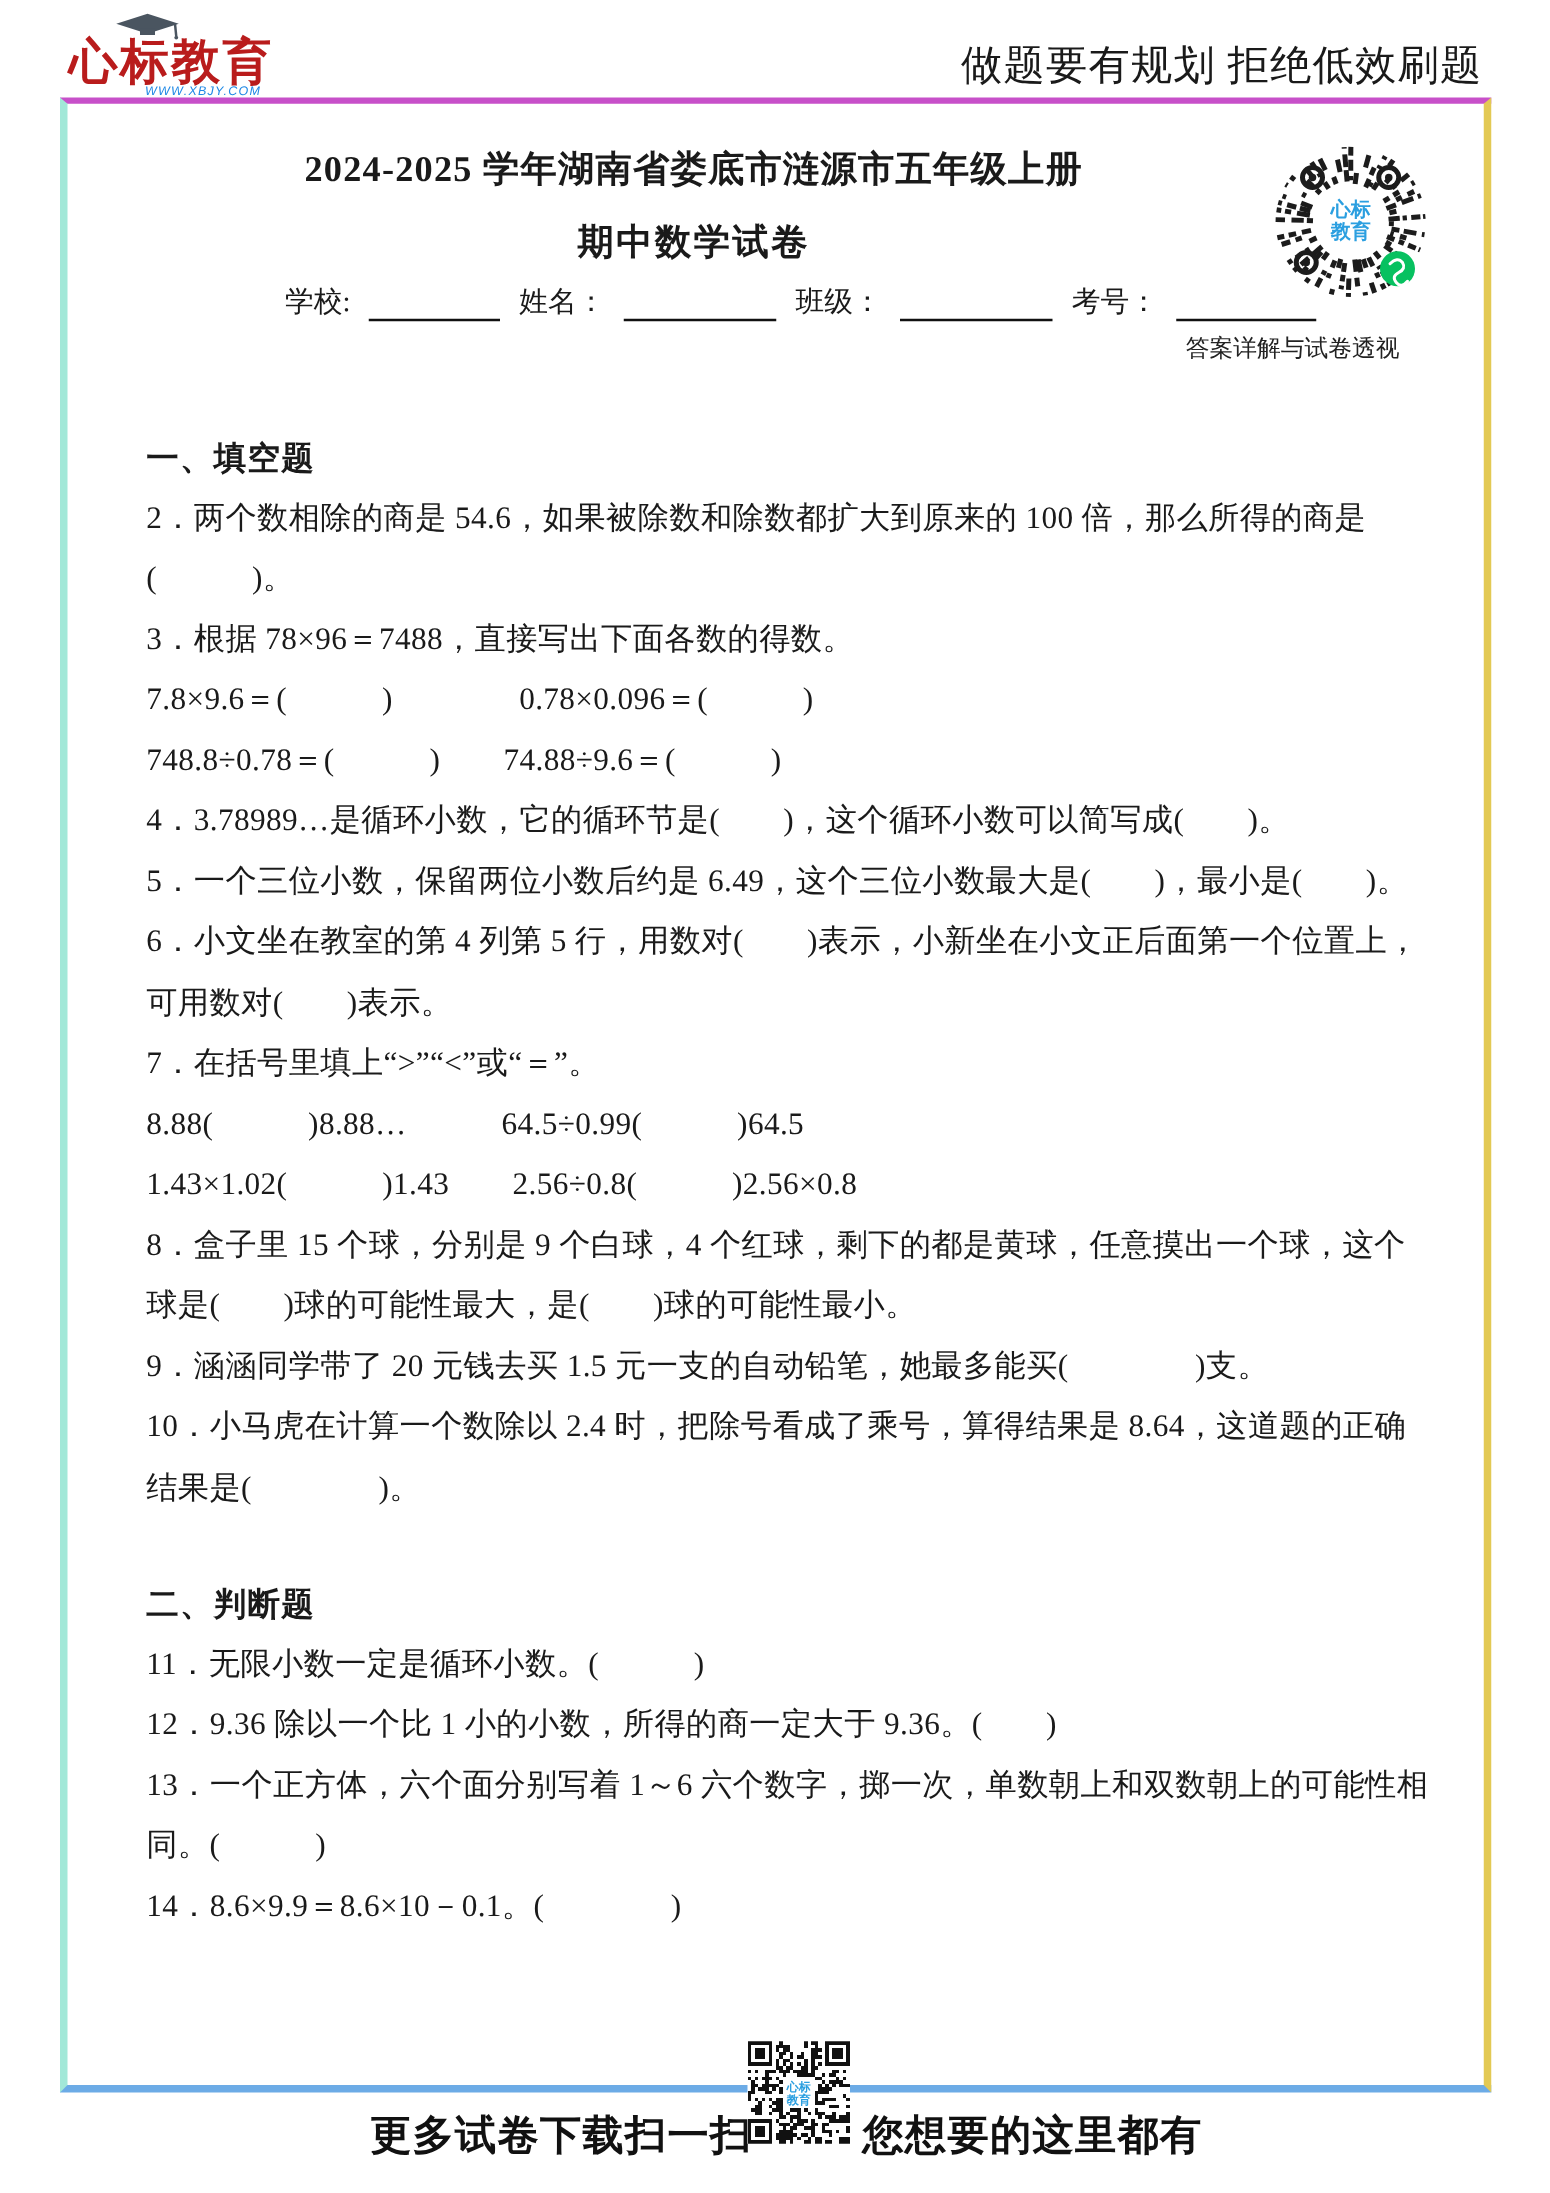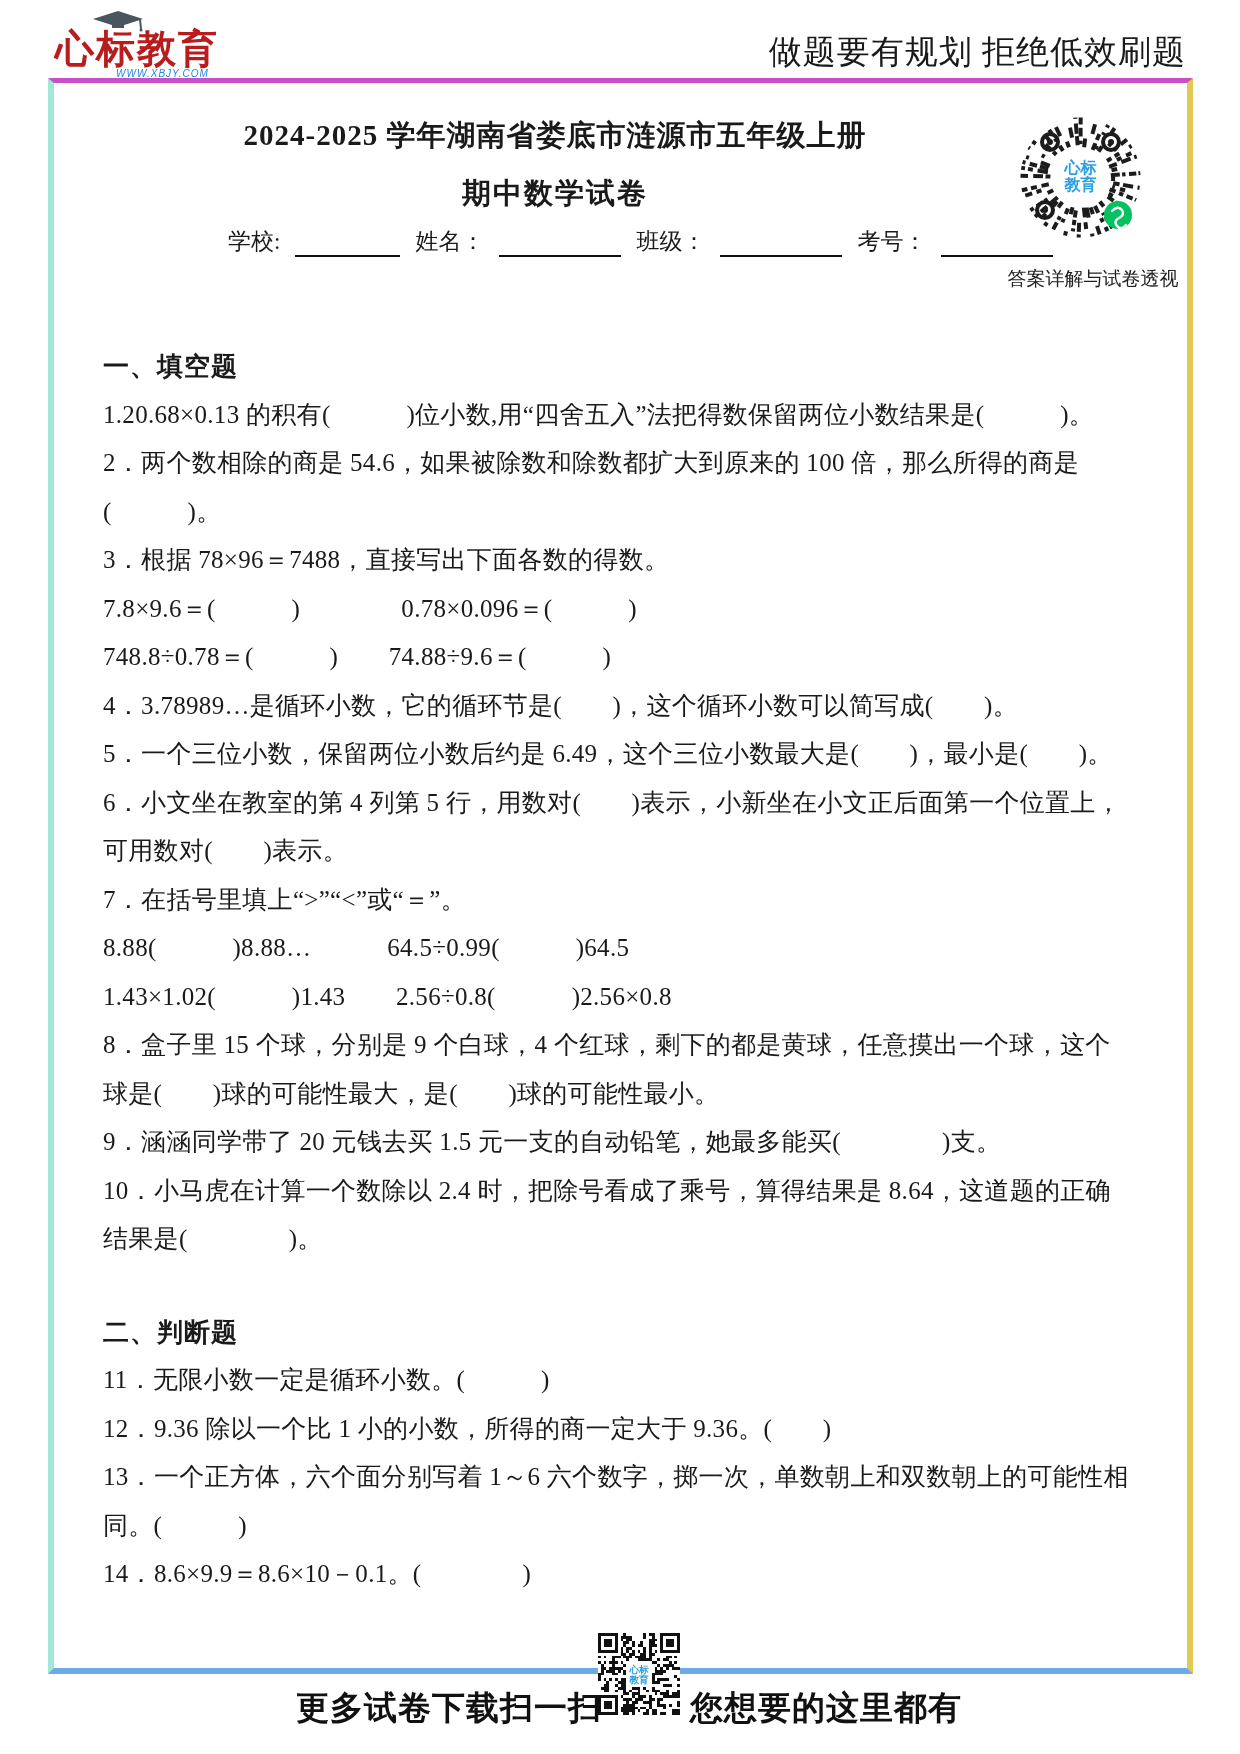--- a/index.html
+++ b/index.html
@@ -37,33 +37,33 @@
 
   .title1{
     position:absolute;left:200px;top:116px;width:710px;text-align:center;
     font-size:29px;font-weight:bold;letter-spacing:1px;white-space:nowrap;
   }
   .title2{
     position:absolute;left:200px;top:174px;width:710px;text-align:center;
     font-size:29px;font-weight:bold;letter-spacing:2px;
   }
   .qr-caption{
-    position:absolute;left:998px;top:266px;width:190px;text-align:center;
+    position:absolute;left:939px;top:266px;width:190px;text-align:center;
     font-size:19px;color:#222;
   }
 
   .fields{
     position:absolute;left:228px;top:226px;display:flex;align-items:flex-end;
     font-size:23px;white-space:pre;gap:15px;
   }
   .blank{display:inline-block;border-bottom:2px solid #111;height:28px;}
   .b1{width:105px;} .b2{width:122px;} .b3{width:122px;} .b4{width:112px;}
 
   
-  .content{position:absolute;left:103px;top:342px;width:1060px;}
+  .content{position:absolute;left:117px;top:342px;width:1060px;}
   .line{line-height:48.5px;font-size:25px;white-space:pre;letter-spacing:0.3px;}
   .sec-heading{
     line-height:48.5px;font-size:26px;font-weight:bold;
     font-family:"Liberation Sans","DejaVu Sans",sans-serif;letter-spacing:1px;
   }
   .sec2-gap{margin-top:44px;}
 
   
   .f-left{
     position:absolute;left:296px;top:1686px;
@@ -227,21 +227,20 @@
     <path d="M95 97 q6 -6 10 -1 q3 5 -3 8 q-6 3 -2 8 q4 5 9 -1" fill="none" stroke="#fff" stroke-width="2.4" stroke-linecap="round"></path>
   </svg>
 <div class="qr-caption">答案详解与试卷透视</div>
 
 <div class="fields">
   <span>学校:</span><span class="blank b1"></span><span>姓名：</span><span class="blank b2"></span><span>班级：</span><span class="blank b3"></span><span>考号：</span><span class="blank b4"></span>
 </div>
 
 <div class="content">
   <div class="sec-heading">一、填空题</div>
-  <div class="line">1.20.68×0.13 的积有(　　　)位小数,用“四舍五入”法把得数保留两位小数结果是(　　　)。</div>
   <div class="line">2．两个数相除的商是 54.6，如果被除数和除数都扩大到原来的 100 倍，那么所得的商是</div>
   <div class="line">(　　　)。</div>
   <div class="line">3．根据 78×96＝7488，直接写出下面各数的得数。</div>
   <div class="line">7.8×9.6＝(　　　)　　　　0.78×0.096＝(　　　)</div>
   <div class="line">748.8÷0.78＝(　　　)　　74.88÷9.6＝(　　　)</div>
   <div class="line">4．3.78989…是循环小数，它的循环节是(　　)，这个循环小数可以简写成(　　)。</div>
   <div class="line">5．一个三位小数，保留两位小数后约是 6.49，这个三位小数最大是(　　)，最小是(　　)。</div>
   <div class="line">6．小文坐在教室的第 4 列第 5 行，用数对(　　)表示，小新坐在小文正后面第一个位置上，</div>
   <div class="line">可用数对(　　)表示。</div>
   <div class="line">7．在括号里填上“&gt;”“&lt;”或“＝”。</div>

